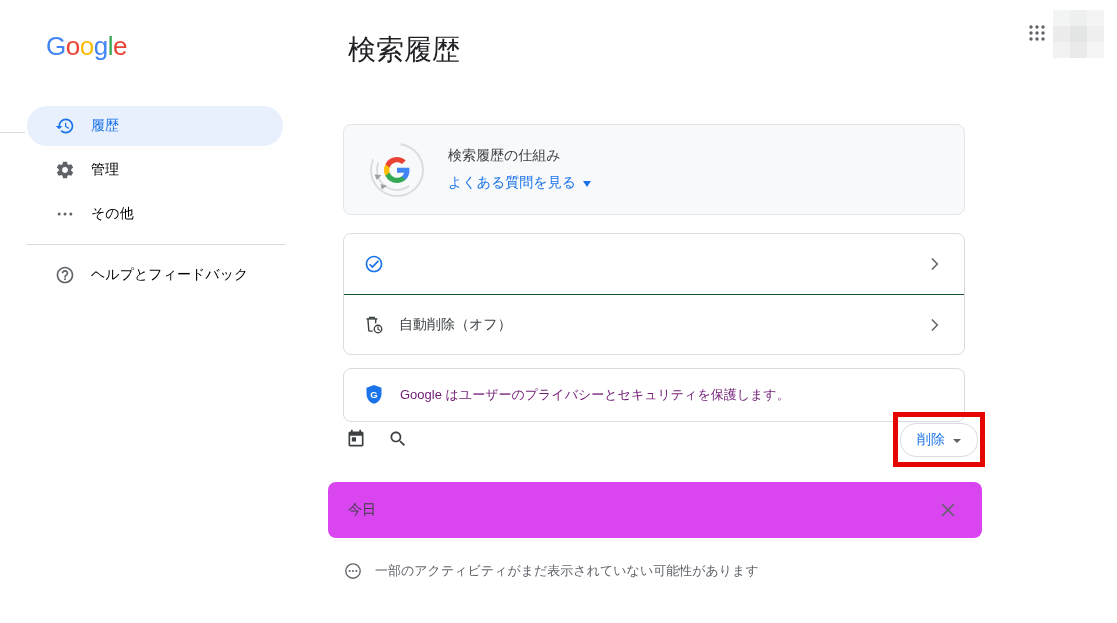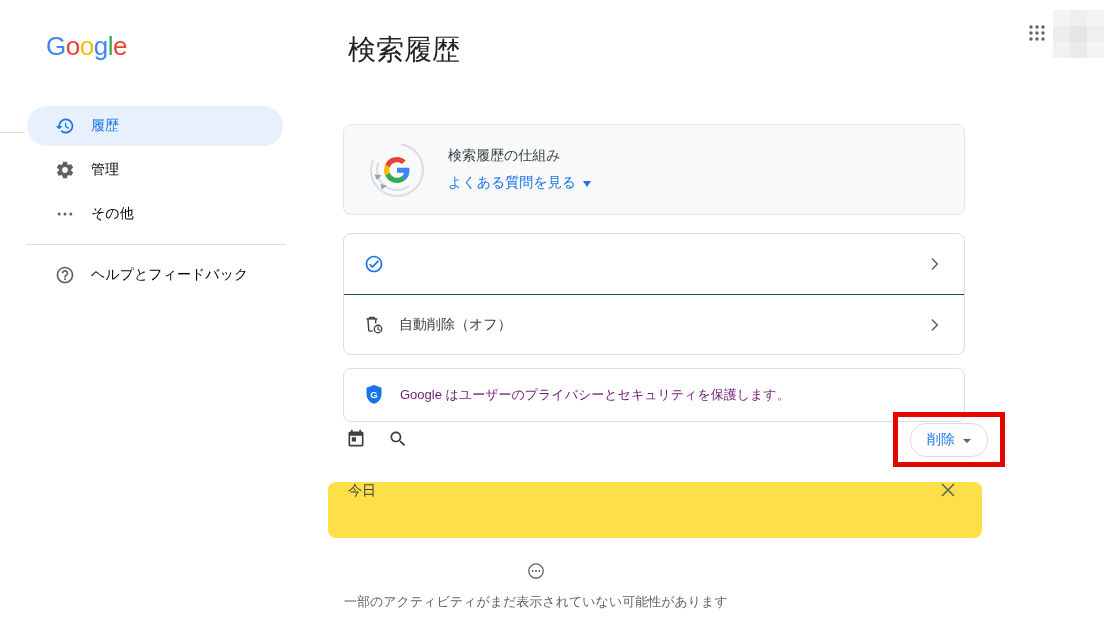--- a/index.html
+++ b/index.html
@@ -50,35 +50,35 @@
   .settings-row.second { border-top:1px solid #14532d; }
   .row-chevron { margin-left:auto; }
 
   .card-privacy { top:328px; height:54px; display:flex; align-items:center; padding:0 20px; gap:16px; }
   .privacy-text { font-size:13px; color:#701a75; line-height:18px; }
   .privacy-link { font-size:13px; color:#1a73e8; cursor:pointer; }
 
   .toolbar-icons { position:absolute; left:346px; top:429px; display:flex; gap:22px; }
   .tool-btn { width:20px; height:20px; cursor:pointer; }
 
-  .delete-annotation { position:absolute; left:893px; top:412px; width:112px; height:55px;
+  .delete-annotation { position:absolute; left:893px; top:412px; width:92px; height:55px;
     border:5px solid #e60600; box-sizing:border-box; display:flex; align-items:center; justify-content:center; }
   .delete-btn { width:76px; height:32px; background:#fff; border:1px solid #dadce0;
     border-radius:16px; display:flex; align-items:center; justify-content:center; gap:8px;
     font-size:14px; color:#1a73e8; cursor:pointer; }
   .caret-gray { width:0; height:0; border-left:4.5px solid transparent;
     border-right:4.5px solid transparent; border-top:4.5px solid #5f6368; margin-top:2px; }
 
   .date-bar { position:absolute; left:328px; top:482px; width:654px; height:56px;
-    background:#fde047; border-radius:8px; display:flex; align-items:flex-start;
+    background:#d946ef; border-radius:8px; display:flex; align-items:center;
     padding:0 26px 0 20px; box-sizing:border-box; font-size:14px; color:#3c4043; }
   .x-btn { margin-left:auto; cursor:pointer; width:16px; height:16px; }
 
   .notice-row { position:absolute; left:344px; top:562px; display:flex; align-items:center;
-    gap:13px; font-size:13px; color:#5f6368;flex-direction:column; }
+    gap:13px; font-size:13px; color:#5f6368; }
   .item-row { position:absolute; left:344px; top:596px; width:618px; display:flex;
     align-items:center; gap:14px; font-size:13px; color:#202124; }
 </style>
 </head>
 <body>
 
 <div class="screen">
 
   <div class="apps-btn">
     <span>

